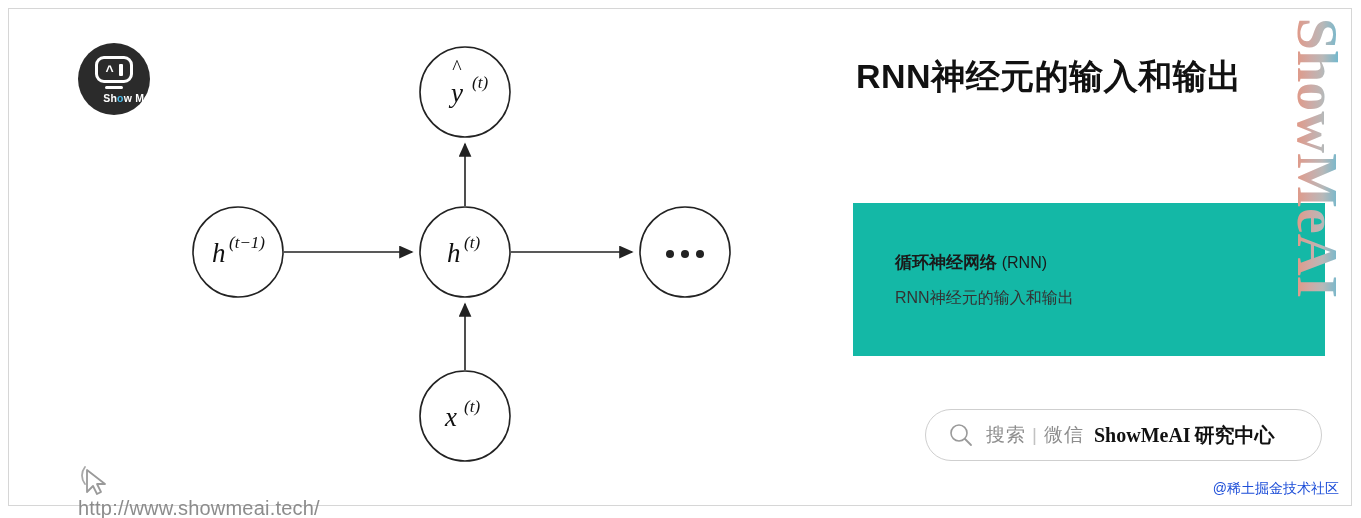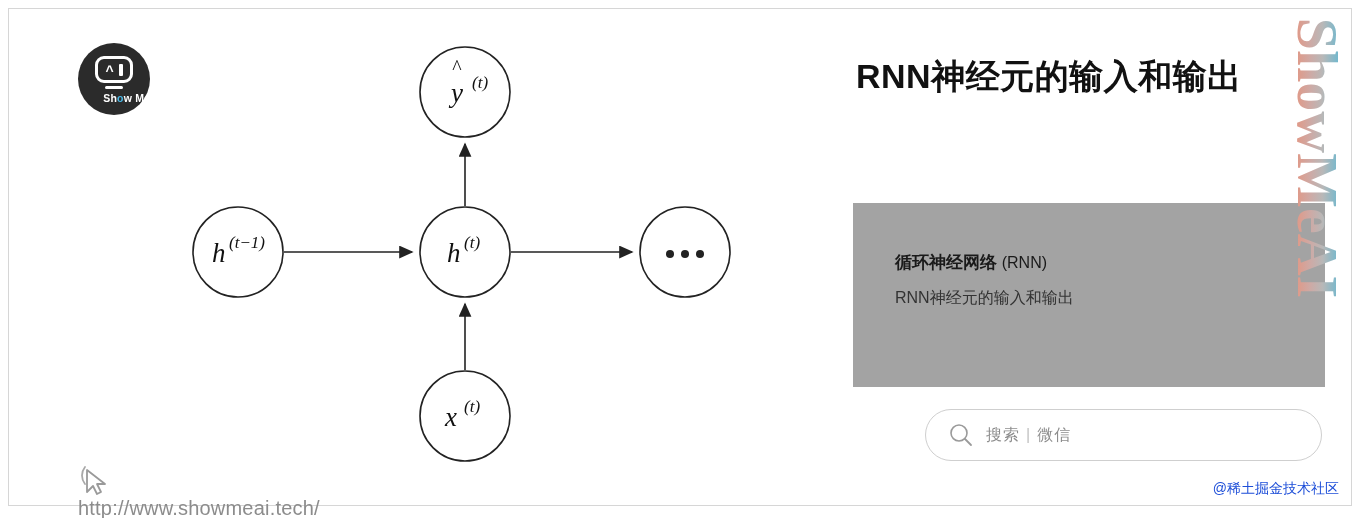--- a/index.html
+++ b/index.html
@@ -109,22 +109,22 @@
     letter-spacing: 0.5px;
     line-height: 48px;
     white-space: nowrap;
   }
 
   .infobox {
     position: absolute;
     left: 853px;
     top: 203px;
     width: 472px;
-    height: 184px;
-    background: #a3a3a3;
+    height: 153px;
+    background: #14b8a6;
   }
   .infobox-heading {
     position: absolute;
     left: 42px;
     top: 48px;
     font-size: 17px;
     color: #1a1a1a;
     white-space: nowrap;
   }
   .infobox-heading .bold {
@@ -158,21 +158,21 @@
     padding-left: 22px;
     background: #ffffff;
   }
   .search-icon {
     flex: 0 0 auto;
     margin-right: 12px;
     display: flex;
     align-items: center;
   }
   .search-label {
-    font-size: 16px;
+    font-size: 19px;
     color: #8d8d8d;
     white-space: nowrap;
     letter-spacing: 1px;
   }
   .search-sep {
     color: #c2c2c2;
     margin: 0 6px;
   }
   .search-brand {
     font-size: 20px;
@@ -313,20 +313,21 @@
   <div class="searchbar">
     <span class="search-icon">
       <svg width="26" height="26" viewBox="0 0 26 26" xmlns="http://www.w3.org/2000/svg">
         <circle cx="11" cy="11" r="8" fill="none" stroke="#9a9a9a" stroke-width="1.6"></circle>
         <line x1="17" y1="17" x2="23" y2="23" stroke="#9a9a9a" stroke-width="1.8" stroke-linecap="round"></line>
       </svg>
     </span>
     <span class="search-label">搜索</span>
     <span class="search-label search-sep">|</span>
     <span class="search-label">微信</span>
+    <span class="search-brand"><span>ShowMeAI</span><span class="cn">研究中心</span></span>
   </div>
 
   <div class="footer-url">
     <span class="cursor-icon">
       <svg width="34" height="34" viewBox="0 0 34 34" xmlns="http://www.w3.org/2000/svg">
         <path d="M7 4 C3 9, 3 16, 7 21" fill="none" stroke="#a8a8a8" stroke-width="1.8" stroke-linecap="round"></path>
         <path d="M9 7 L9 29 L15 23 L19 31 L23 29 L19 21 L27 21 Z" fill="none" stroke="#9a9a9a" stroke-width="1.8" stroke-linejoin="round"></path>
       </svg>
     </span>
     <span class="footer-url-text">http://www.showmeai.tech/</span>

